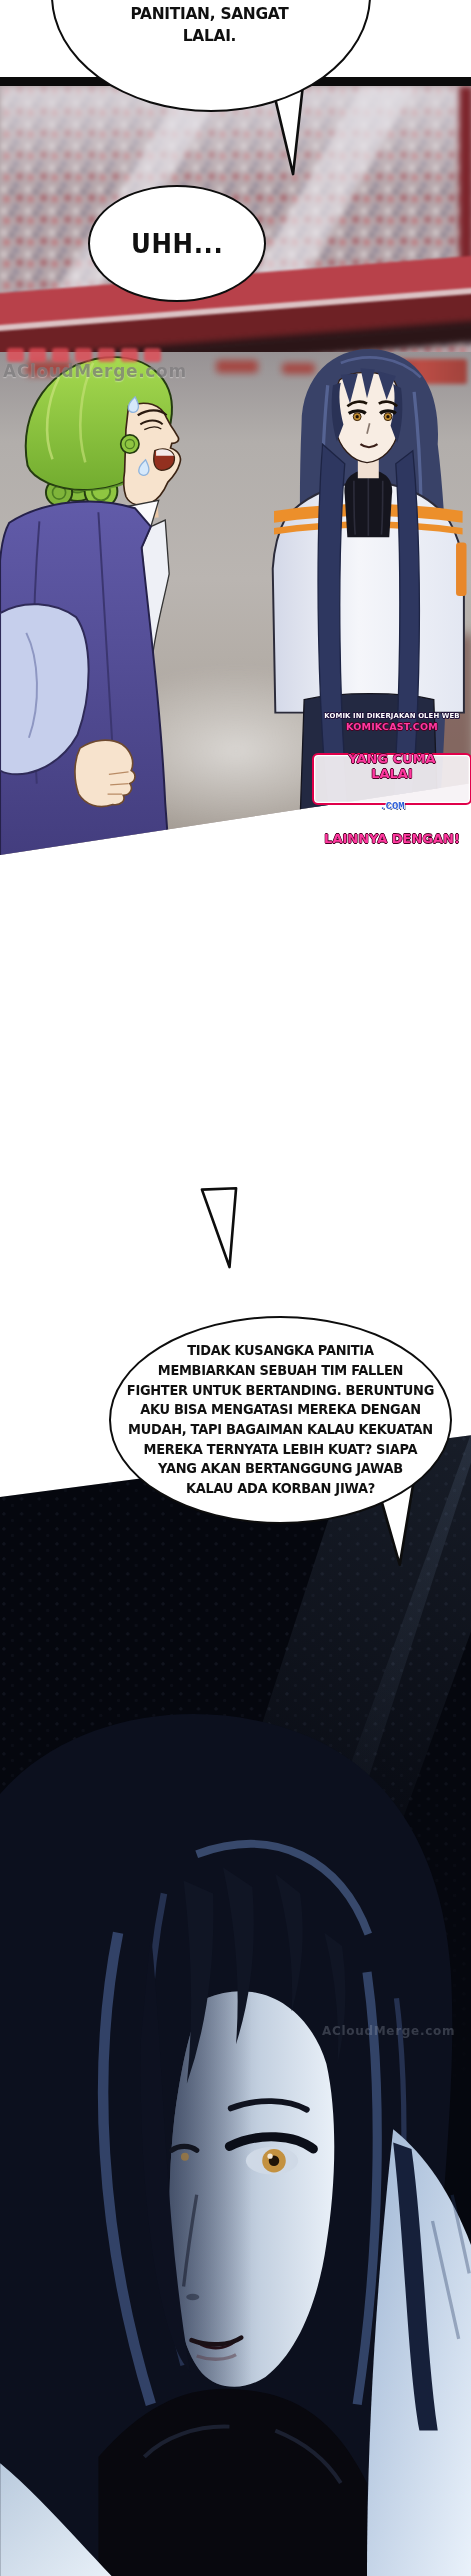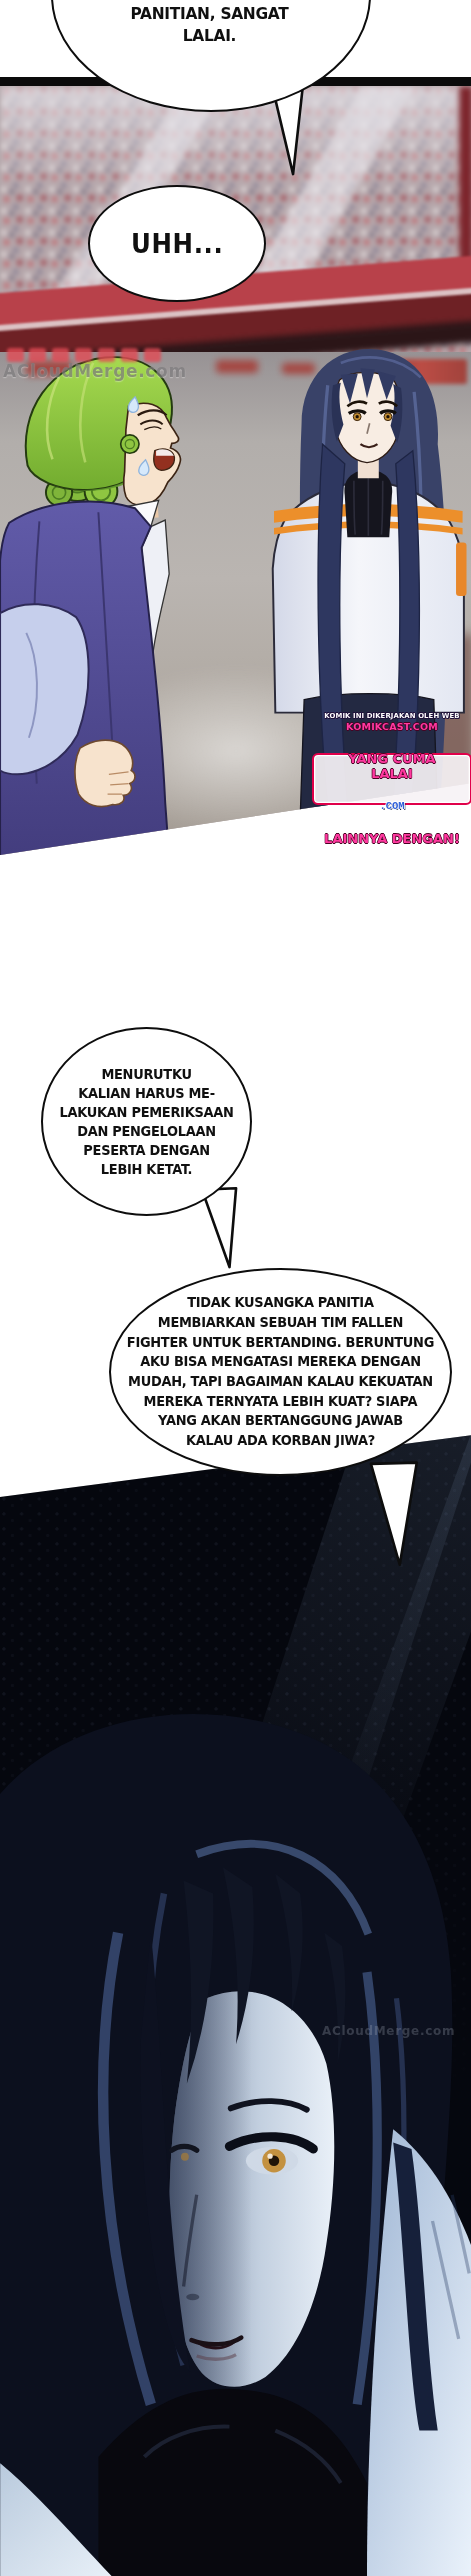--- a/index.html
+++ b/index.html
@@ -64,21 +64,21 @@
      text-shadow:-0.7px 0 #20103a,0.7px 0 #20103a,0 -0.7px #20103a,0 0.7px #20103a,0.7px 0.7px #20103a,-0.7px -0.7px #20103a;}
   .promo-pink{color:#ff39a0;text-shadow:-0.7px 0 #4a0022,0.7px 0 #4a0022,0 -0.7px #4a0022,0 0.7px #4a0022;}
   .promo-site{font-size:9.5px;letter-spacing:0.2px;}
   .promo-small{font-size:13px;}
   .promo-blue{font-size:10.5px;color:#2f5fd8;
      text-shadow:-0.7px 0 #fff,0.7px 0 #fff,0 -0.7px #fff,0 0.7px #fff,1.3px 1.3px 0 #10204a;font-family:Liberation Mono, monospace;}
   .promo-row{display:flex;align-items:center;gap:19px;flex-direction:column;}
   
   #bubble-insp{left:41px;top:1027px;width:207px;height:185px;}
   #bubble-insp .btxt{font-size:13.8px;line-height:19px;}
-  #bubble-concern{left:109px;top:1268px;width:339px;height:204px;}
+  #bubble-concern{left:109px;top:1316px;width:339px;height:204px;}
   #bubble-concern .btxt{font-size:13.8px;line-height:19.7px;}
   
   #dark-panel{left:0;top:1435px;width:472px;height:1141px;background:#05070e;z-index:1;
      clip-path:polygon(0 62px,472px 0,472px 1141px,0 1141px);overflow:hidden;}
   #speckle{left:0;top:0;width:472px;height:642px;opacity:.5;
      background-image:radial-gradient(circle at 3.9px 3.9px, rgba(120,135,170,.22) 1.3px, transparent 2px),
                       radial-gradient(circle at 12.4px 10.5px, rgba(90,100,130,.18) 1.3px, transparent 2px);
      background-size:17.7px 15px;}
   #speckle-fade{left:0;top:0;width:472px;height:655px;
      background:linear-gradient(180deg,rgba(5,7,14,.2) 0%,rgba(5,7,14,0) 35%,rgba(5,7,14,.9) 95%);}
@@ -260,30 +260,20 @@
     <div class="promo-row">
       <span class="promo-pink promo-small">LALAI</span>
       <span class="promo-blue">.COM</span>
       <span class="promo-pink promo-small">LAINNYA DENGAN!</span>
     </div>
   </div>
 
   <svg class="tail" style="left:198px;top:1187px;" width="42" height="84" viewBox="0 0 64 128">
     <polygon points="6,4 48,122 58,2" fill="#ffffff" stroke="#0d0d0d" stroke-width="4" stroke-linejoin="round"></polygon>
   </svg>
-  <div id="bubble-insp" class="bubble">
-    <div class="btxt">
-      <div>MENURUTKU</div>
-      <div>KALIAN HARUS ME-</div>
-      <div>LAKUKAN PEMERIKSAAN</div>
-      <div>DAN PENGELOLAAN</div>
-      <div>PESERTA DENGAN</div>
-      <div>LEBIH KETAT.</div>
-    </div>
-  </div>
 
   <div id="dark-panel" class="abs">
     <div id="speckle" class="abs"></div>
     <div id="speckle-fade" class="abs"></div>
     <div id="glow" class="abs"></div>
     <div class="ray" style="left:275px;top:0;width:124px;height:498px;transform:skewX(-18deg);"></div>
     <div class="ray" style="left:387px;top:0;width:72px;height:459px;transform:skewX(-20deg);"></div>
 
     <svg class="abs" style="left:0;top:0;" width="472" height="1141" viewBox="0 0 720 1742">
       <defs>

